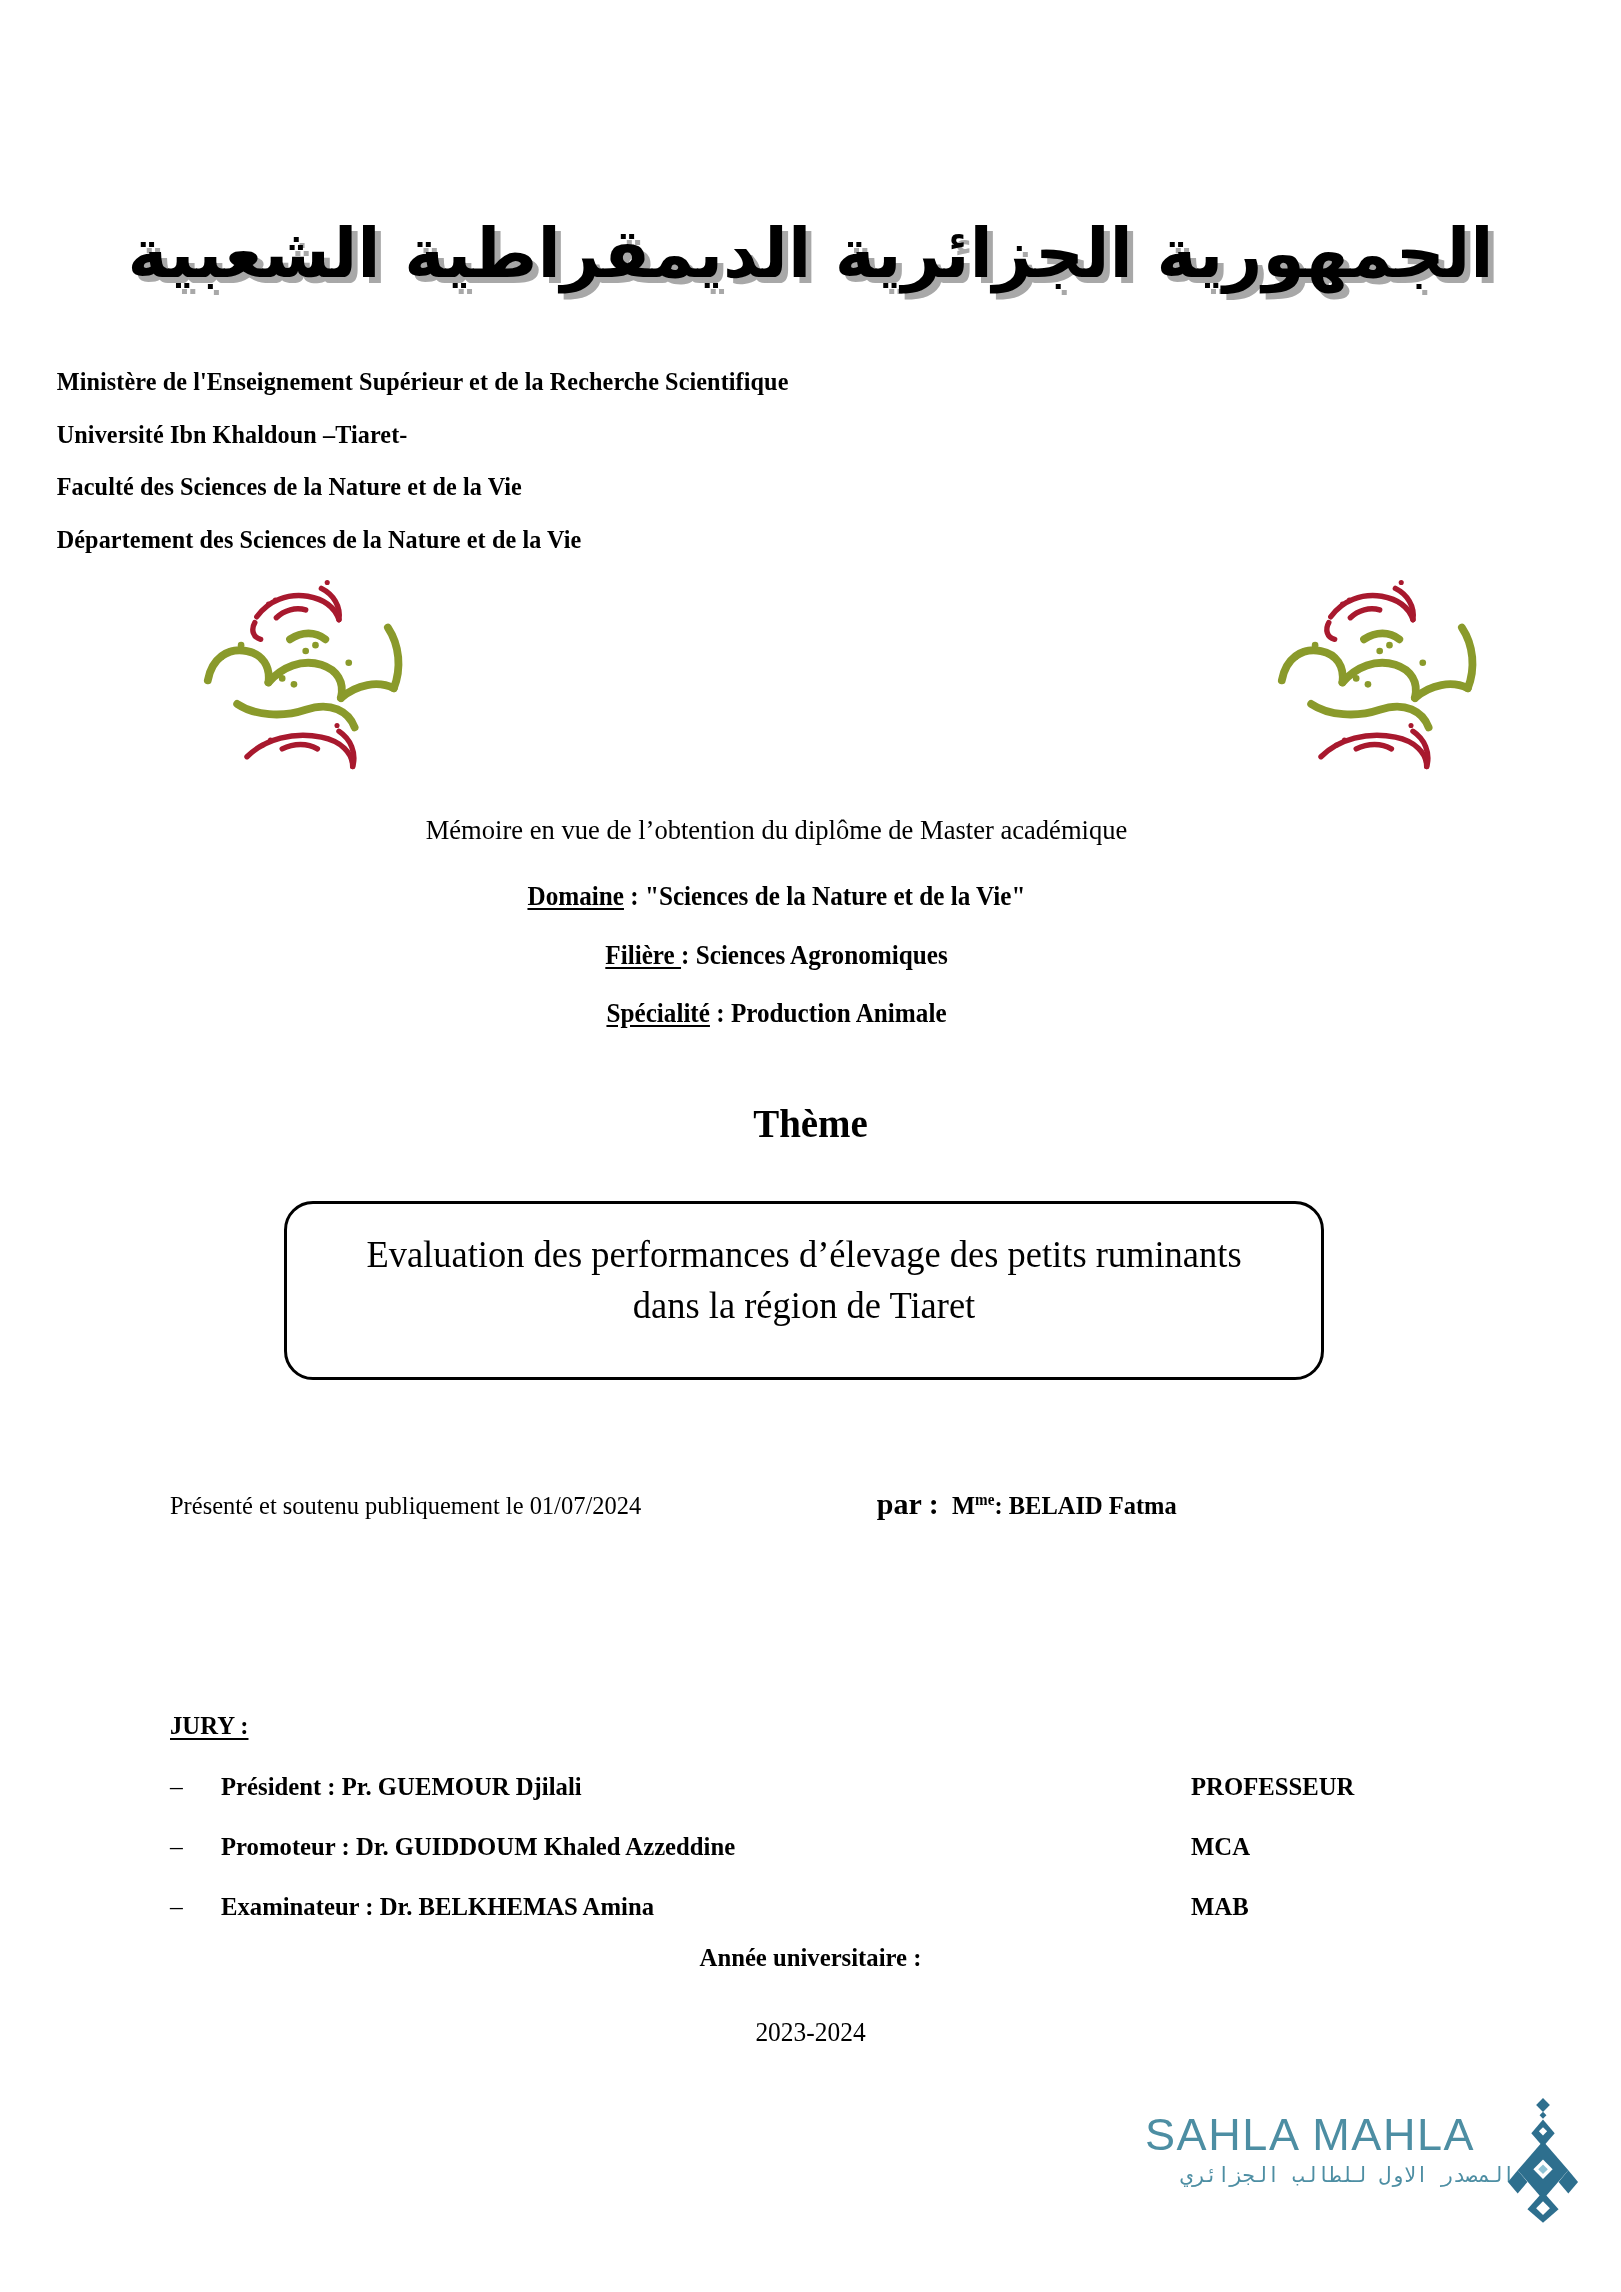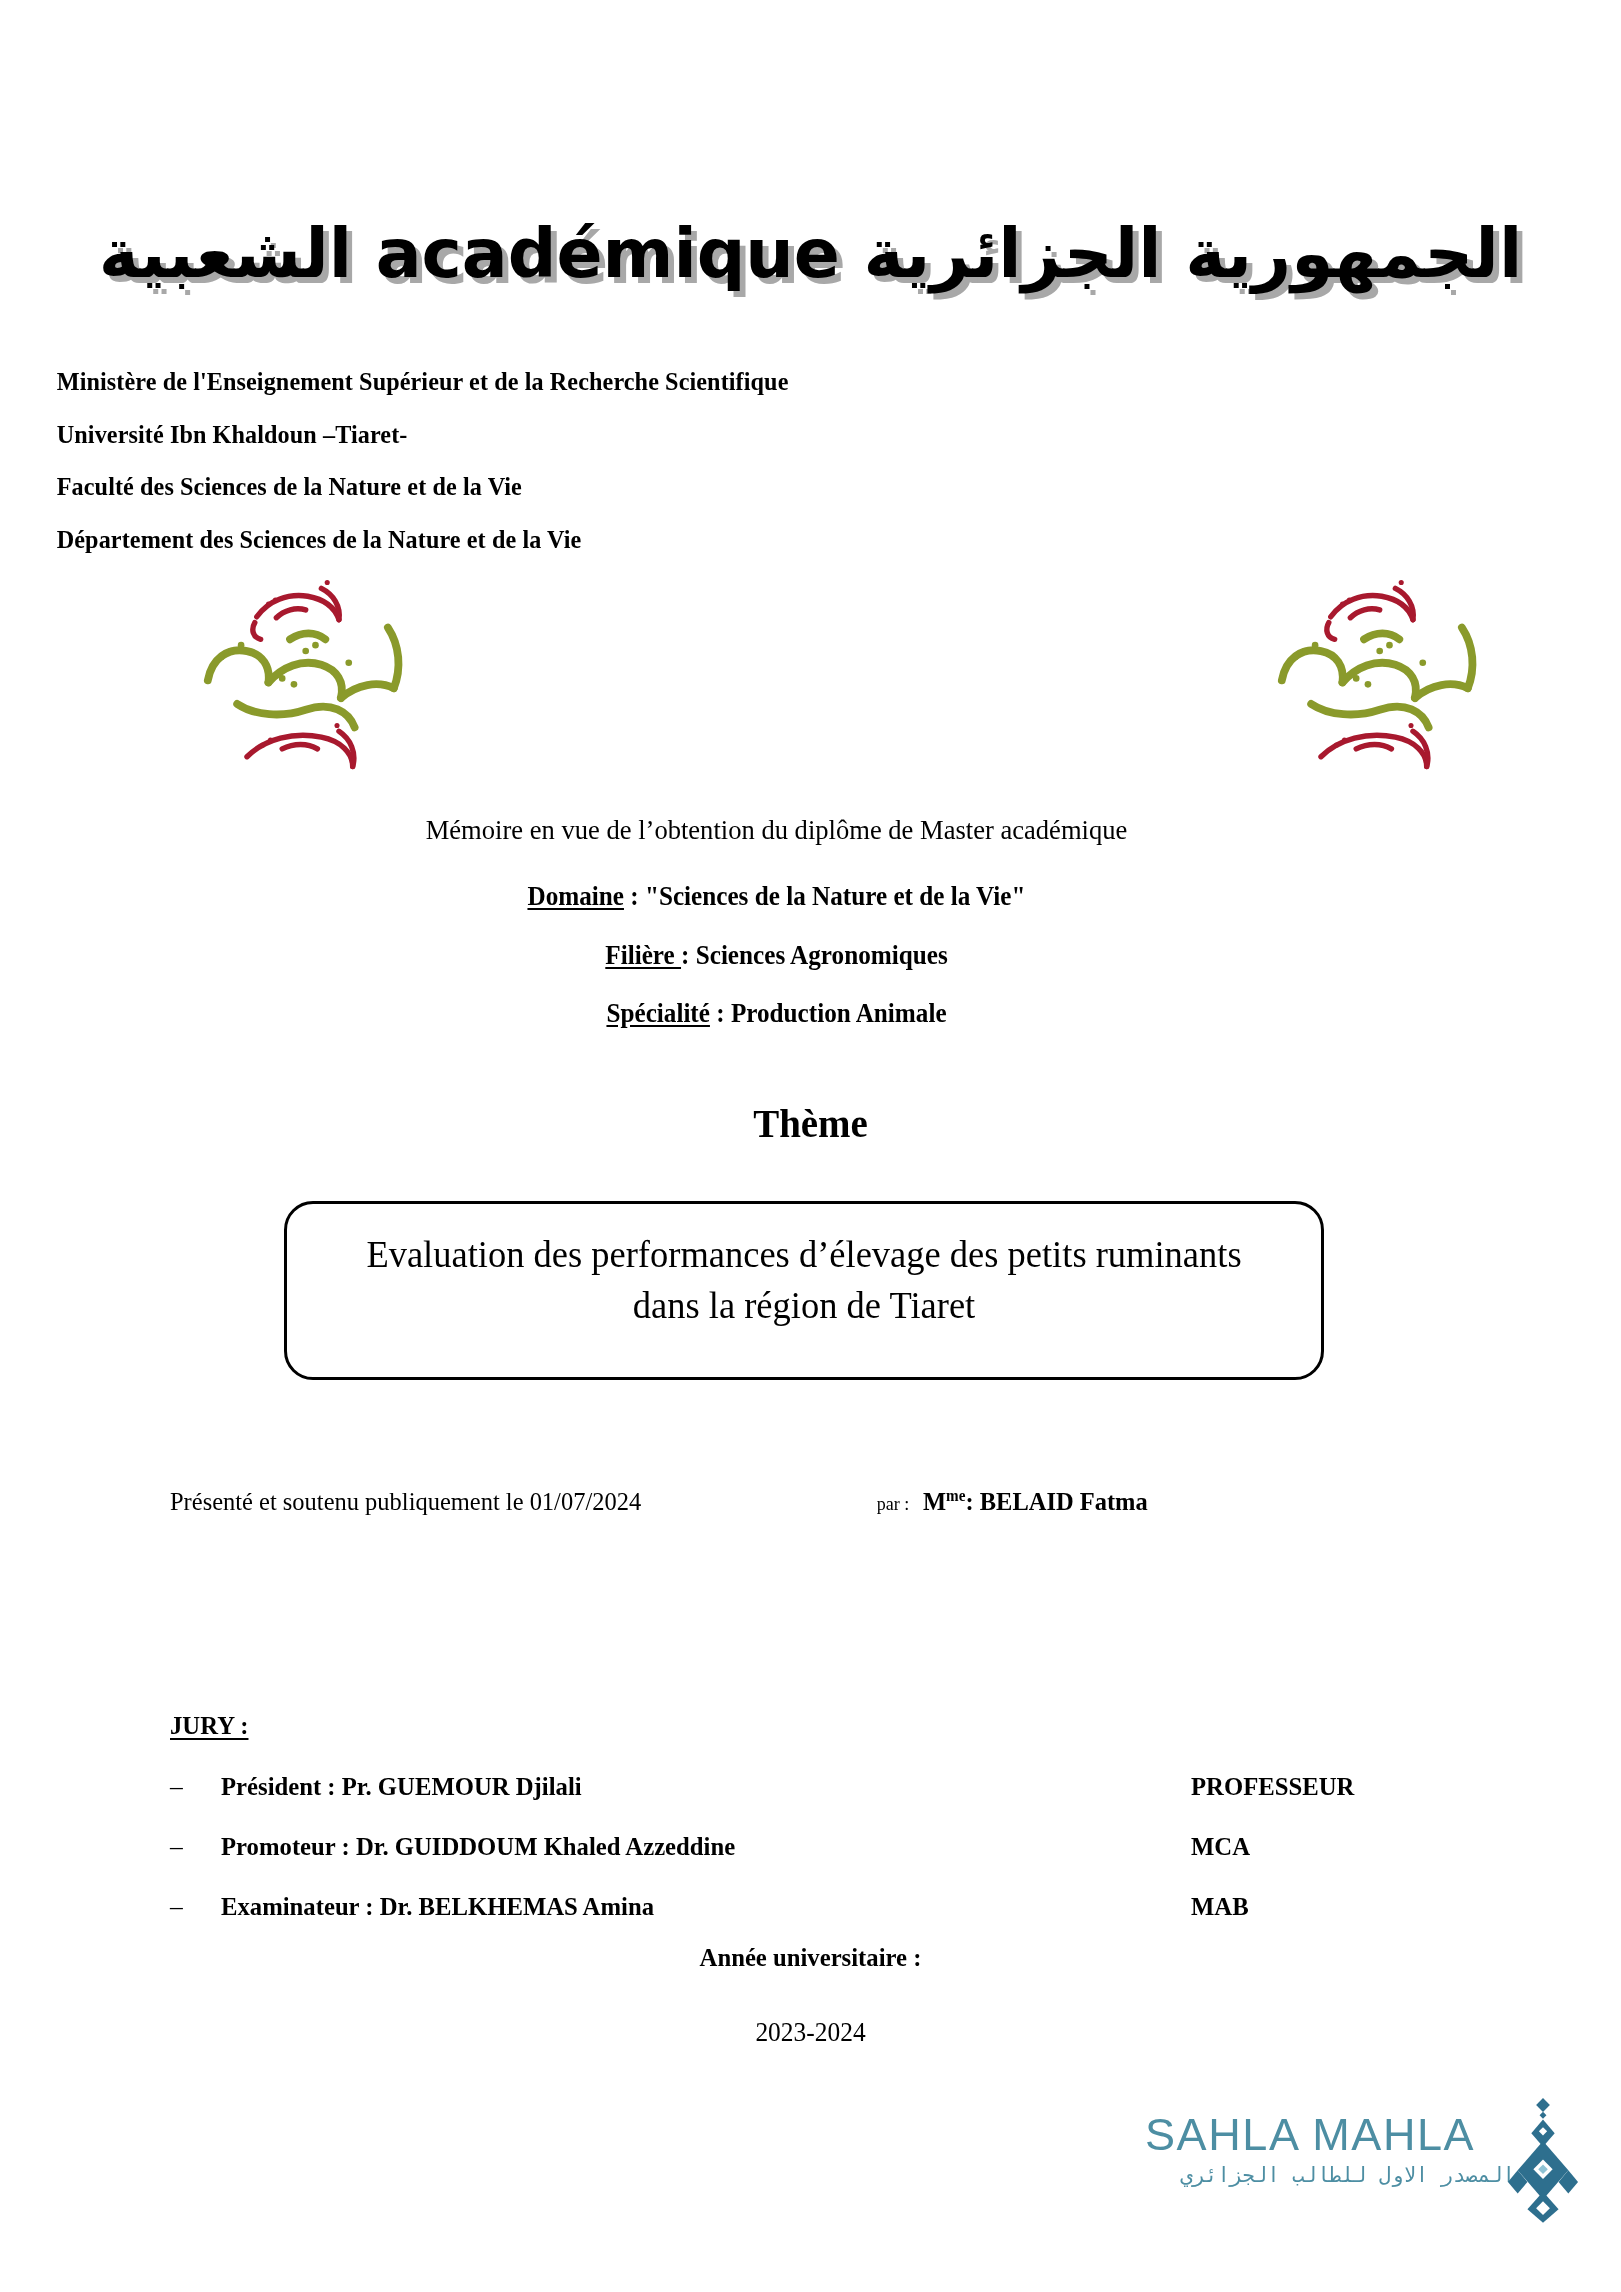--- a/index.html
+++ b/index.html
@@ -139,22 +139,22 @@
   }
   .presented-left {
     font-size: 25.5px;
     font-weight: normal;
     line-height: 1;
     transform: scaleX(0.96);
     transform-origin: left center;
   }
   .presented-par {
     margin-left: 216px;
-    font-size: 18px;
-    font-weight: normal;
+    font-size: 30px;
+    font-weight: bold;
     line-height: 1;
   }
   .presented-author {
     margin-left: 13.7px;
     font-size: 25.5px;
     font-weight: bold;
     line-height: 1;
     transform: scaleX(0.96);
     transform-origin: left center;
   }
@@ -270,21 +270,21 @@
     width: 74px;
     height: 125px;
   }
   .wm-ornament svg { width: 100%; height: 100%; display: block; }
 </style>
 </head>
 <body>
 
 <div id="page">
 
-  <div class="arabic-header">الجمهورية الجزائرية académique الشعبية</div>
+  <div class="arabic-header">الجمهورية الجزائرية الديمقراطية الشعبية</div>
 
   <div class="inst-block">
     <div class="inst-line">Ministère de l'Enseignement Supérieur et de la Recherche Scientifique</div>
     <div class="inst-line">Université Ibn Khaldoun –Tiaret-</div>
     <div class="inst-line">Faculté des Sciences de la Nature et de la Vie</div>
     <div class="inst-line">Département des Sciences de la Nature et de la Vie</div>
   </div>
 
   <div class="logo left">
     <svg viewBox="0 0 250 235" xmlns="http://www.w3.org/2000/svg" aria-hidden="true">

